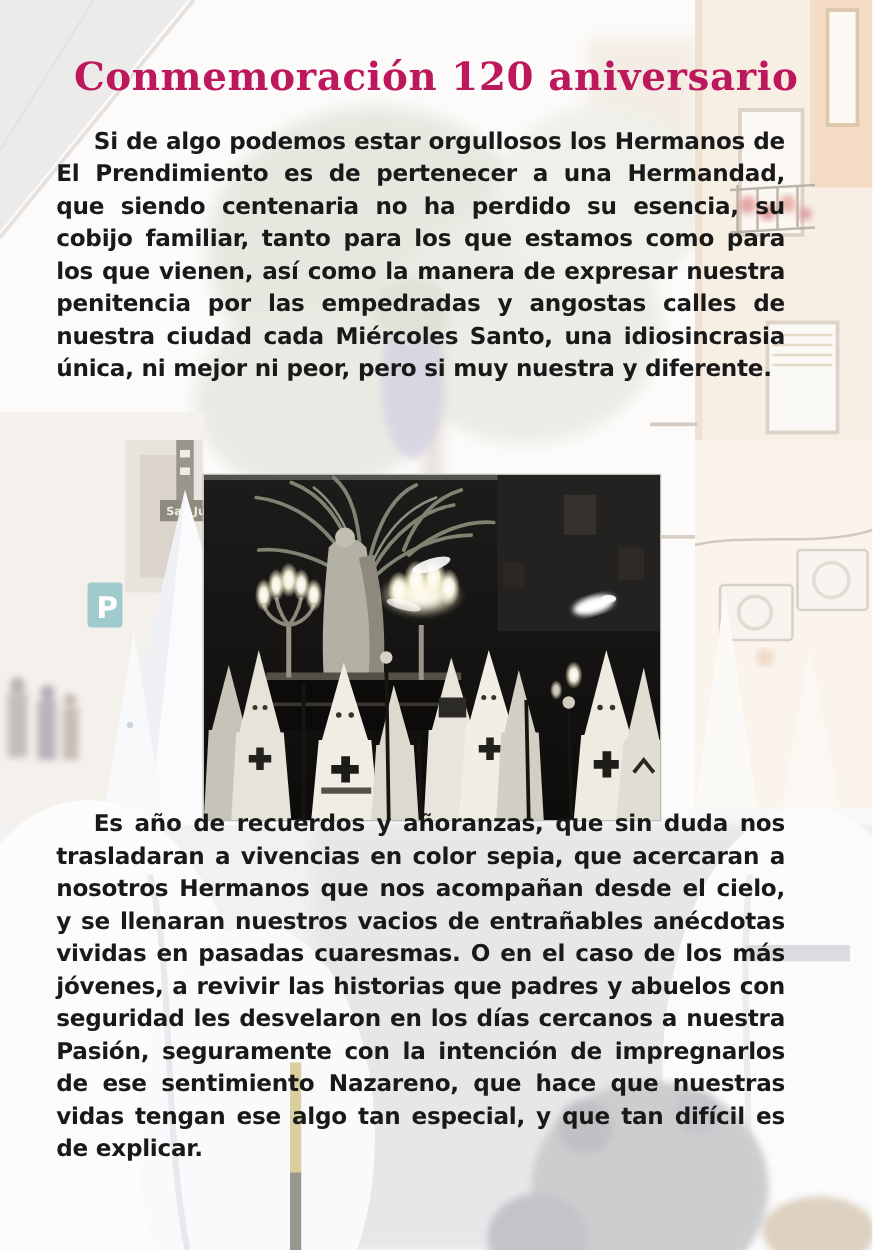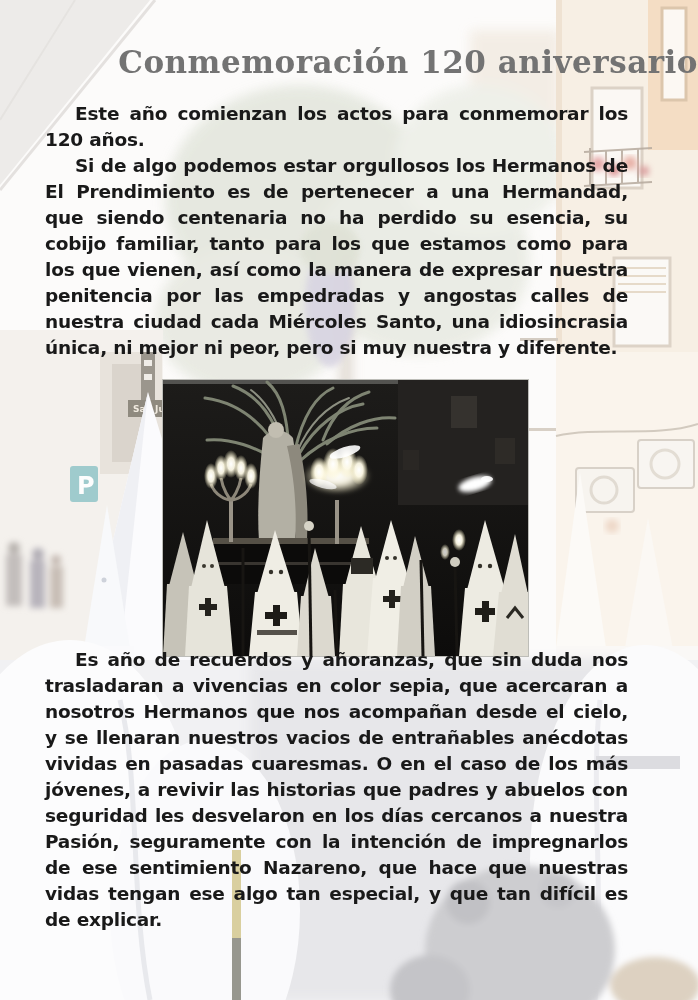--- a/index.html
+++ b/index.html
@@ -7,24 +7,24 @@
     position:relative;
     width:698px;height:1000px;
     overflow:hidden;
     background:#fcfbfa;
     font-family:"DejaVu Sans","Liberation Sans",sans-serif;
   }
   .bg{position:absolute;inset:0;width:698px;height:1000px;}
   .content{position:absolute;inset:0;z-index:2;}
   .page-title{
     position:absolute;top:42px;left:0;right:0;
-    margin:0;text-align:right;
+    margin:0;text-align:center;
     font-family:"DejaVu Serif","Liberation Serif",serif;
     font-weight:700;font-size:31px;line-height:40px;
-    color:#737373;letter-spacing:.5px;
+    color:#be185d;letter-spacing:.5px;
   }
   .text-top{position:absolute;top:101px;left:45px;right:70px;}
   .text-bottom{position:absolute;top:647px;left:45px;right:70px;}
   .text-top p,.text-bottom p{
     margin:0;
     font-weight:700;
     font-size:18.5px;line-height:26px;
     color:#191919;
     text-align:justify;
     text-indent:30px;
@@ -167,21 +167,20 @@
       <rect x="232" y="850" width="9" height="90" fill="#d9cf9f"></rect>
       <rect x="232" y="938" width="9" height="62" fill="#97978f"></rect>
     </g>
   </svg>
 
   <main class="content">
 
     <h1 class="page-title">Conmemoración 120 aniversario</h1>
 
     <section class="text-top">
-      <p>Este año comienzan los actos para conmemorar los 120 años.</p>
       <p>Si de algo podemos estar orgullosos los Hermanos de El Prendimiento es de pertenecer a una Hermandad, que siendo centenaria no ha perdido su esencia, su cobijo familiar, tanto para los que estamos como para los que vienen, así como la manera de expresar nuestra penitencia por las empedradas y angostas calles de nuestra ciudad cada Miércoles Santo, una idiosincrasia única, ni mejor ni peor, pero si muy nuestra y diferente.</p>
     </section>
 
     <figure class="photo">
       <svg viewBox="0 0 365 276">
         <defs>
           <radialGradient id="flame" cx="50%" cy="50%" r="50%">
             <stop offset="0%" stop-color="#ffffff"></stop>
             <stop offset="45%" stop-color="#fffbe8" stop-opacity="0.95"></stop>
             <stop offset="100%" stop-color="#fff6c8" stop-opacity="0"></stop>

